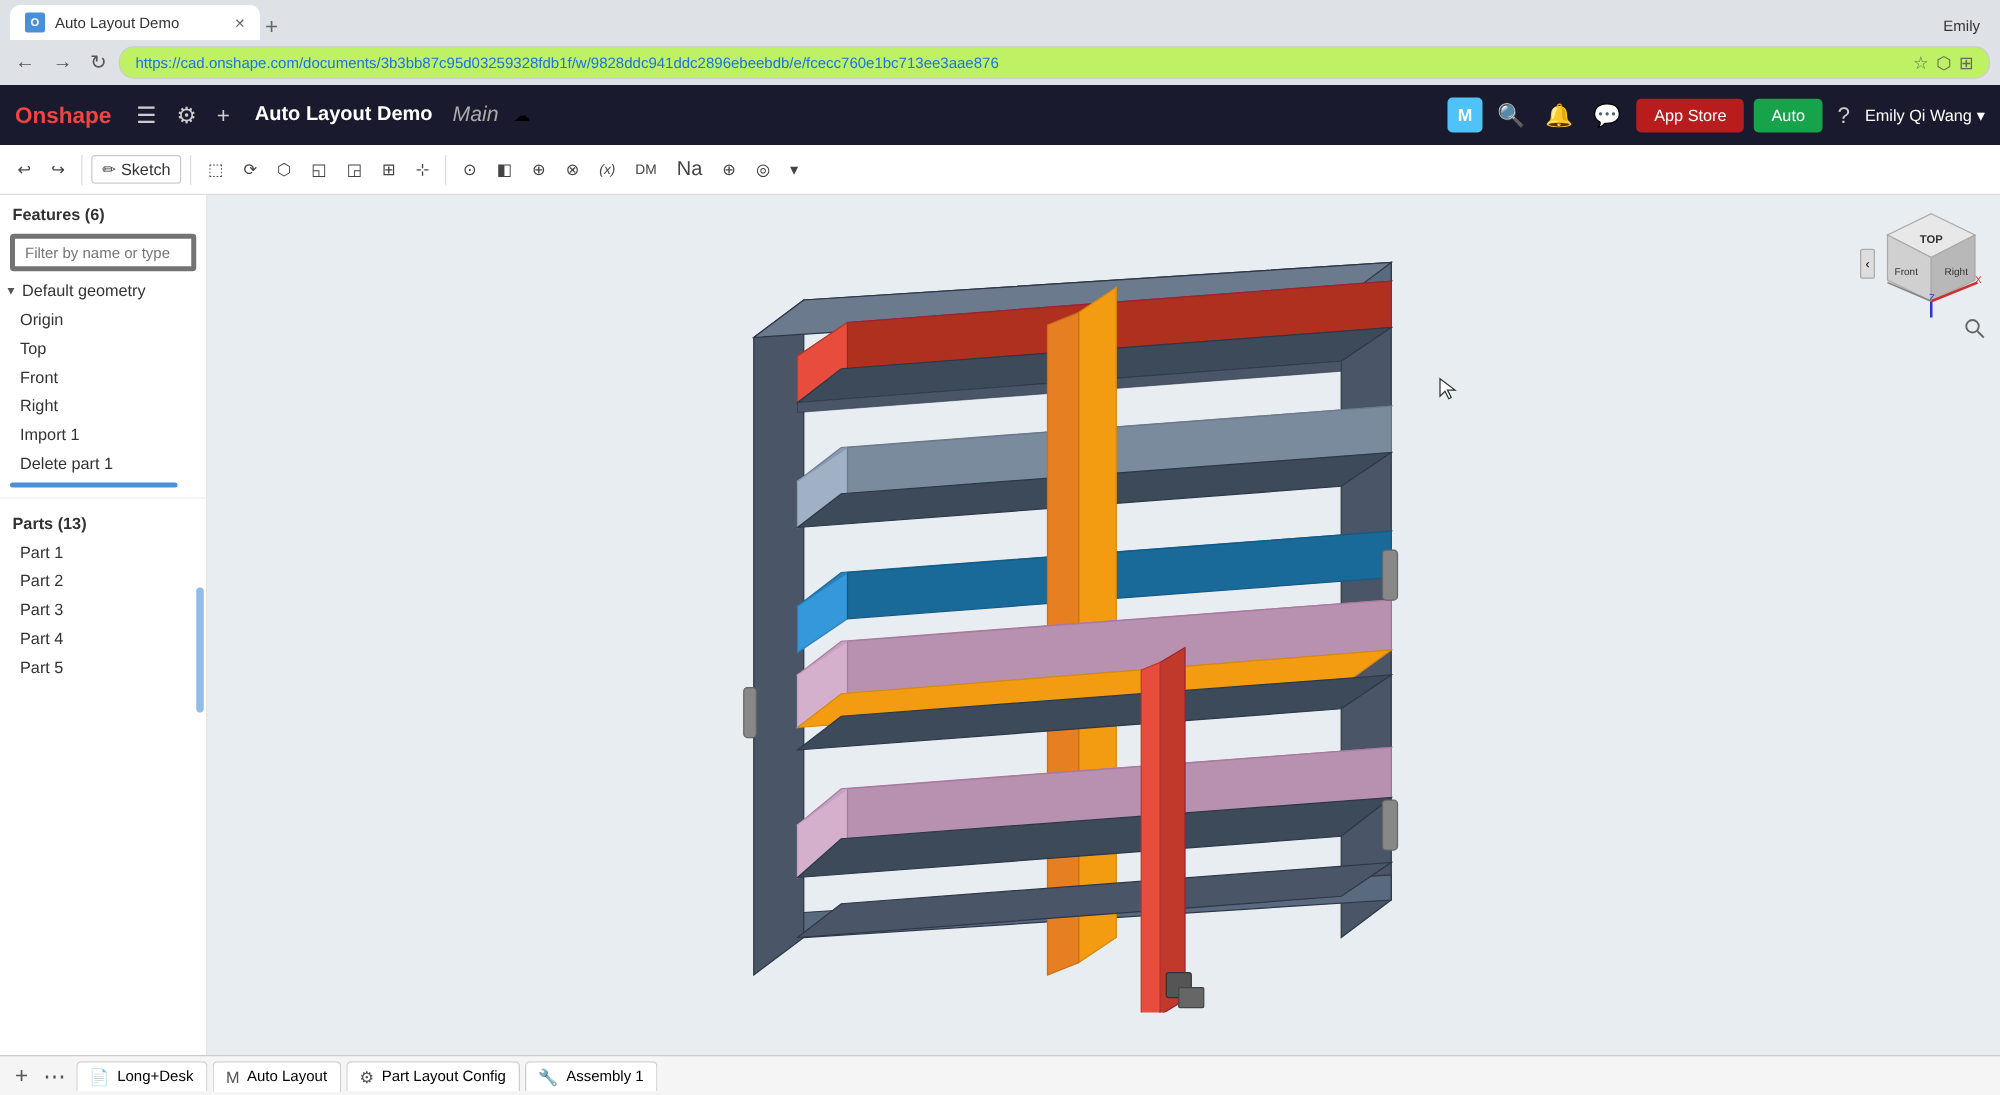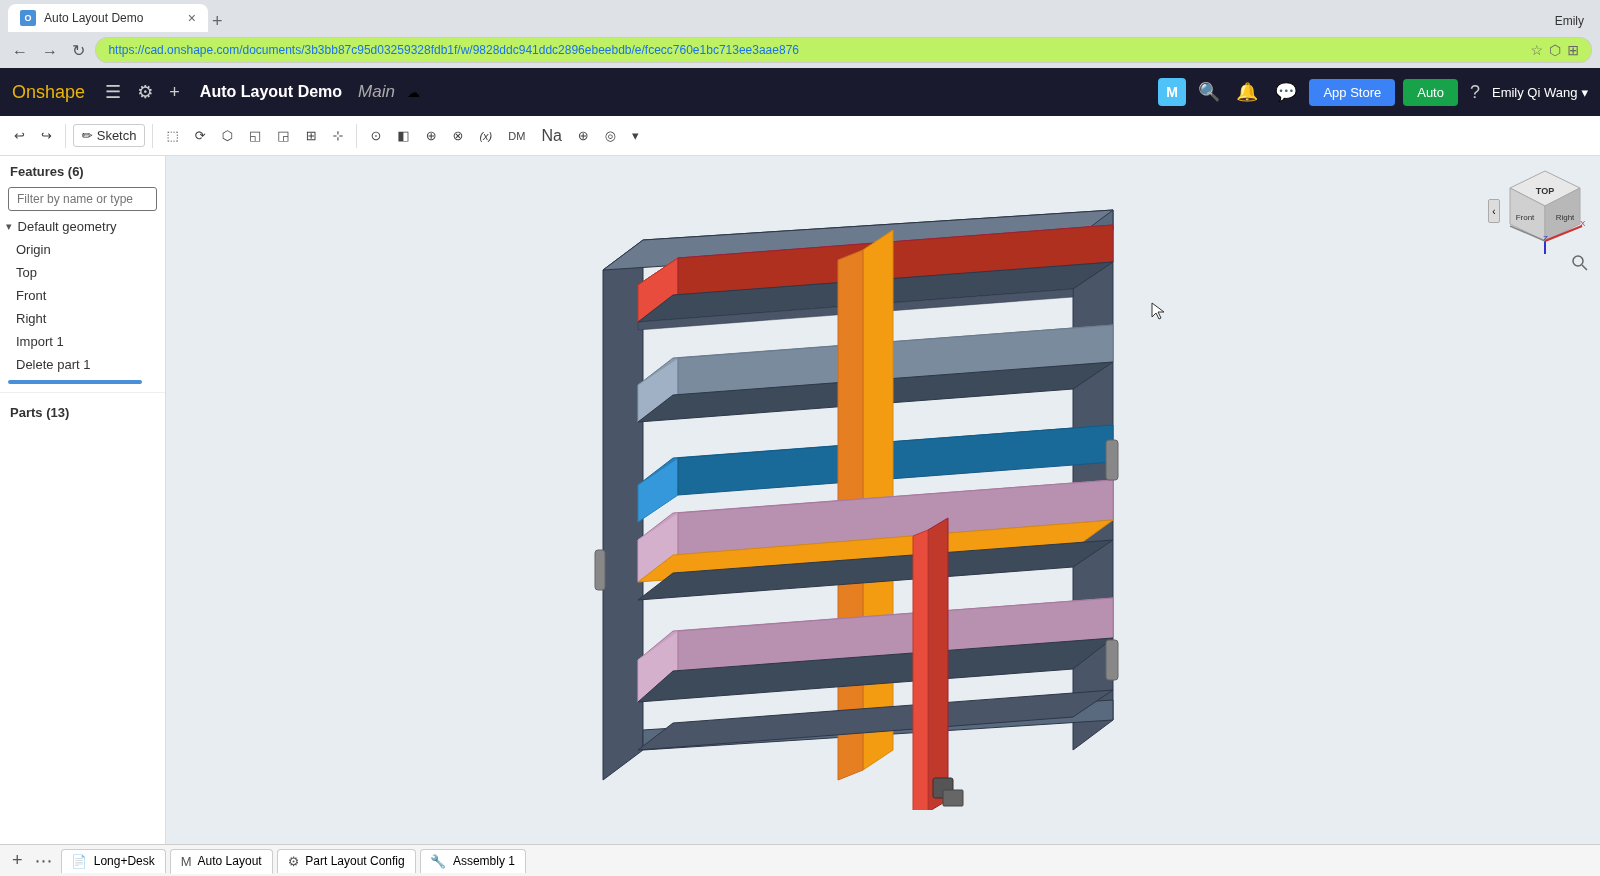--- a/index.html
+++ b/index.html
@@ -17,45 +17,45 @@
 
     .address-bar-row { display: flex; align-items: center; background: #dee1e6; padding: 4px 8px; gap: 6px; height: 36px; }
     .nav-btn { background: none; border: none; cursor: pointer; color: #555; font-size: 16px; padding: 2px 4px; }
     .nav-btn:disabled { color: #aaa; cursor: default; }
     .address-bar { flex: 1; background: #bef264; border: 1px solid #ccc; border-radius: 12px; padding: 4px 12px; font-size: 12px; color: #333; display: flex; align-items: center; }
     .address-text { flex: 1; font-size: 12px; color: #1a73e8; }
     .address-icons { display: flex; gap: 6px; color: #666; font-size: 14px; }
 
     
     .app-toolbar { background: #1a1a2e; display: flex; align-items: center; height: 48px; padding: 0 12px; gap: 8px; }
-    .onshape-logo { color: #eab308; font-size: 18px; font-weight: normal; margin-right: 8px; }
+    .onshape-logo { color: #ef4444; font-size: 18px; font-weight: bold; margin-right: 8px; }
     .toolbar-icon-btn { background: none; border: none; color: #ccc; cursor: pointer; font-size: 18px; padding: 4px; border-radius: 4px; }
     .doc-title { color: white; font-size: 16px; font-weight: 600; margin: 0 8px; }
     .doc-branch { color: #aaa; font-size: 17px; font-style: italic; }
     .toolbar-doc-icons { display: flex; gap: 4px; margin-left: 4px; }
     .toolbar-right { margin-left: auto; display: flex; align-items: center; gap: 8px; }
     .m-badge { background: #4fc3f7; color: white; width: 28px; height: 28px; border-radius: 4px; display: flex; align-items: center; justify-content: center; font-weight: bold; font-size: 14px; }
     .toolbar-search-btn, .toolbar-notif-btn, .toolbar-chat-btn, .toolbar-help-btn { background: none; border: none; color: #ccc; cursor: pointer; font-size: 18px; padding: 4px; }
-    .btn-appstore { background: #3b82f6; color: white; border: none; border-radius: 4px; padding: 6px 14px; font-size: 13px; cursor: pointer; font-weight: 500; }
+    .btn-appstore { background: #b91c1c; color: white; border: none; border-radius: 4px; padding: 6px 14px; font-size: 13px; cursor: pointer; font-weight: 500; }
     .btn-share { background: #16a34a; color: white; border: none; border-radius: 4px; padding: 6px 14px; font-size: 13px; cursor: pointer; font-weight: 500; }
     .user-menu { color: white; font-size: 13px; cursor: pointer; display: flex; align-items: center; gap: 4px; }
 
     
     .model-toolbar { background: white; border-bottom: 1px solid #ddd; display: flex; align-items: center; padding: 4px 8px; gap: 4px; height: 40px; flex-wrap: wrap; }
     .mt-btn { background: none; border: none; cursor: pointer; padding: 3px 6px; border-radius: 3px; color: #444; font-size: 13px; display: flex; align-items: center; gap: 3px; }
     .mt-separator { width: 1px; height: 24px; background: #ddd; margin: 0 3px; }
     .sketch-btn { background: none; border: 1px solid #ccc; border-radius: 3px; padding: 3px 8px; cursor: pointer; font-size: 13px; color: #333; display: flex; align-items: center; gap: 4px; }
 
     
     .main-layout { display: flex; height: calc(876px - 32px - 36px - 48px - 40px - 32px); }
 
     
     .left-panel { width: 166px; background: white; border-right: 1px solid #ddd; display: flex; flex-direction: column; overflow: hidden; }
     .panel-section-header { font-size: 13px; font-weight: 600; color: #333; padding: 8px 10px 4px; }
-    .filter-input { margin: 4px 8px; padding: 4px 8px; border: 1px solid #737373; border-radius: 3px; font-size: 12px; color: #999; width: calc(100% - 16px); }
+    .filter-input { margin: 4px 8px; padding: 4px 8px; border: 4px solid #737373; border-radius: 3px; font-size: 12px; color: #999; width: calc(100% - 16px); }
     .tree-item { padding: 4px 10px 4px 16px; font-size: 13px; color: #333; cursor: pointer; display: flex; align-items: center; gap: 6px; }
     .tree-item.group { padding-left: 6px; font-weight: 500; }
     .tree-item .chevron { color: #555; font-size: 11px; }
     .tree-item.child { }
     .progress-bar-container { padding: 4px 8px; }
     .progress-bar { height: 4px; background: #4a90d9; border-radius: 2px; width: 90%; }
     .parts-divider { height: 1px; background: #eee; margin: 4px 0; }
 
     
     .viewport { flex: 1; background: #e8edf2; position: relative; overflow: hidden; }
@@ -224,20 +224,41 @@
       <span>Delete part 1</span>
     </div>
 
     <div class="progress-bar-container">
       <div class="progress-bar"></div>
     </div>
 
     <div class="parts-divider"></div>
 
     <div class="panel-section-header">Parts (13)</div>
+    <div style="display:flex; flex-direction:column; flex:1; overflow:hidden; position:relative;">
+      <div>
+        <div class="tree-item">
+          <span>Part 1</span>
+        </div>
+        <div class="tree-item">
+          <span>Part 2</span>
+        </div>
+        <div class="tree-item">
+          <span>Part 3</span>
+        </div>
+        <div class="tree-item">
+          <span>Part 4</span>
+        </div>
+        <div class="tree-item">
+          <span>Part 5</span>
+        </div>
+      </div>
+
+      <div style="position:absolute; right:2px; top:40px; width:6px; height:100px; background:#4a90d9; border-radius:3px; opacity:0.6;"></div>
+    </div>
   </div>
 
   <div class="viewport">
 
     <svg width="600" height="620" viewBox="0 0 600 620" class="model-svg">
 
       <polygon points="20,80 60,50 60,560 20,590" fill="#4a5568" stroke="#2d3748" stroke-width="1"></polygon>
 
       <polygon points="490,50 530,20 530,530 490,560" fill="#4a5568" stroke="#2d3748" stroke-width="1"></polygon>
 

